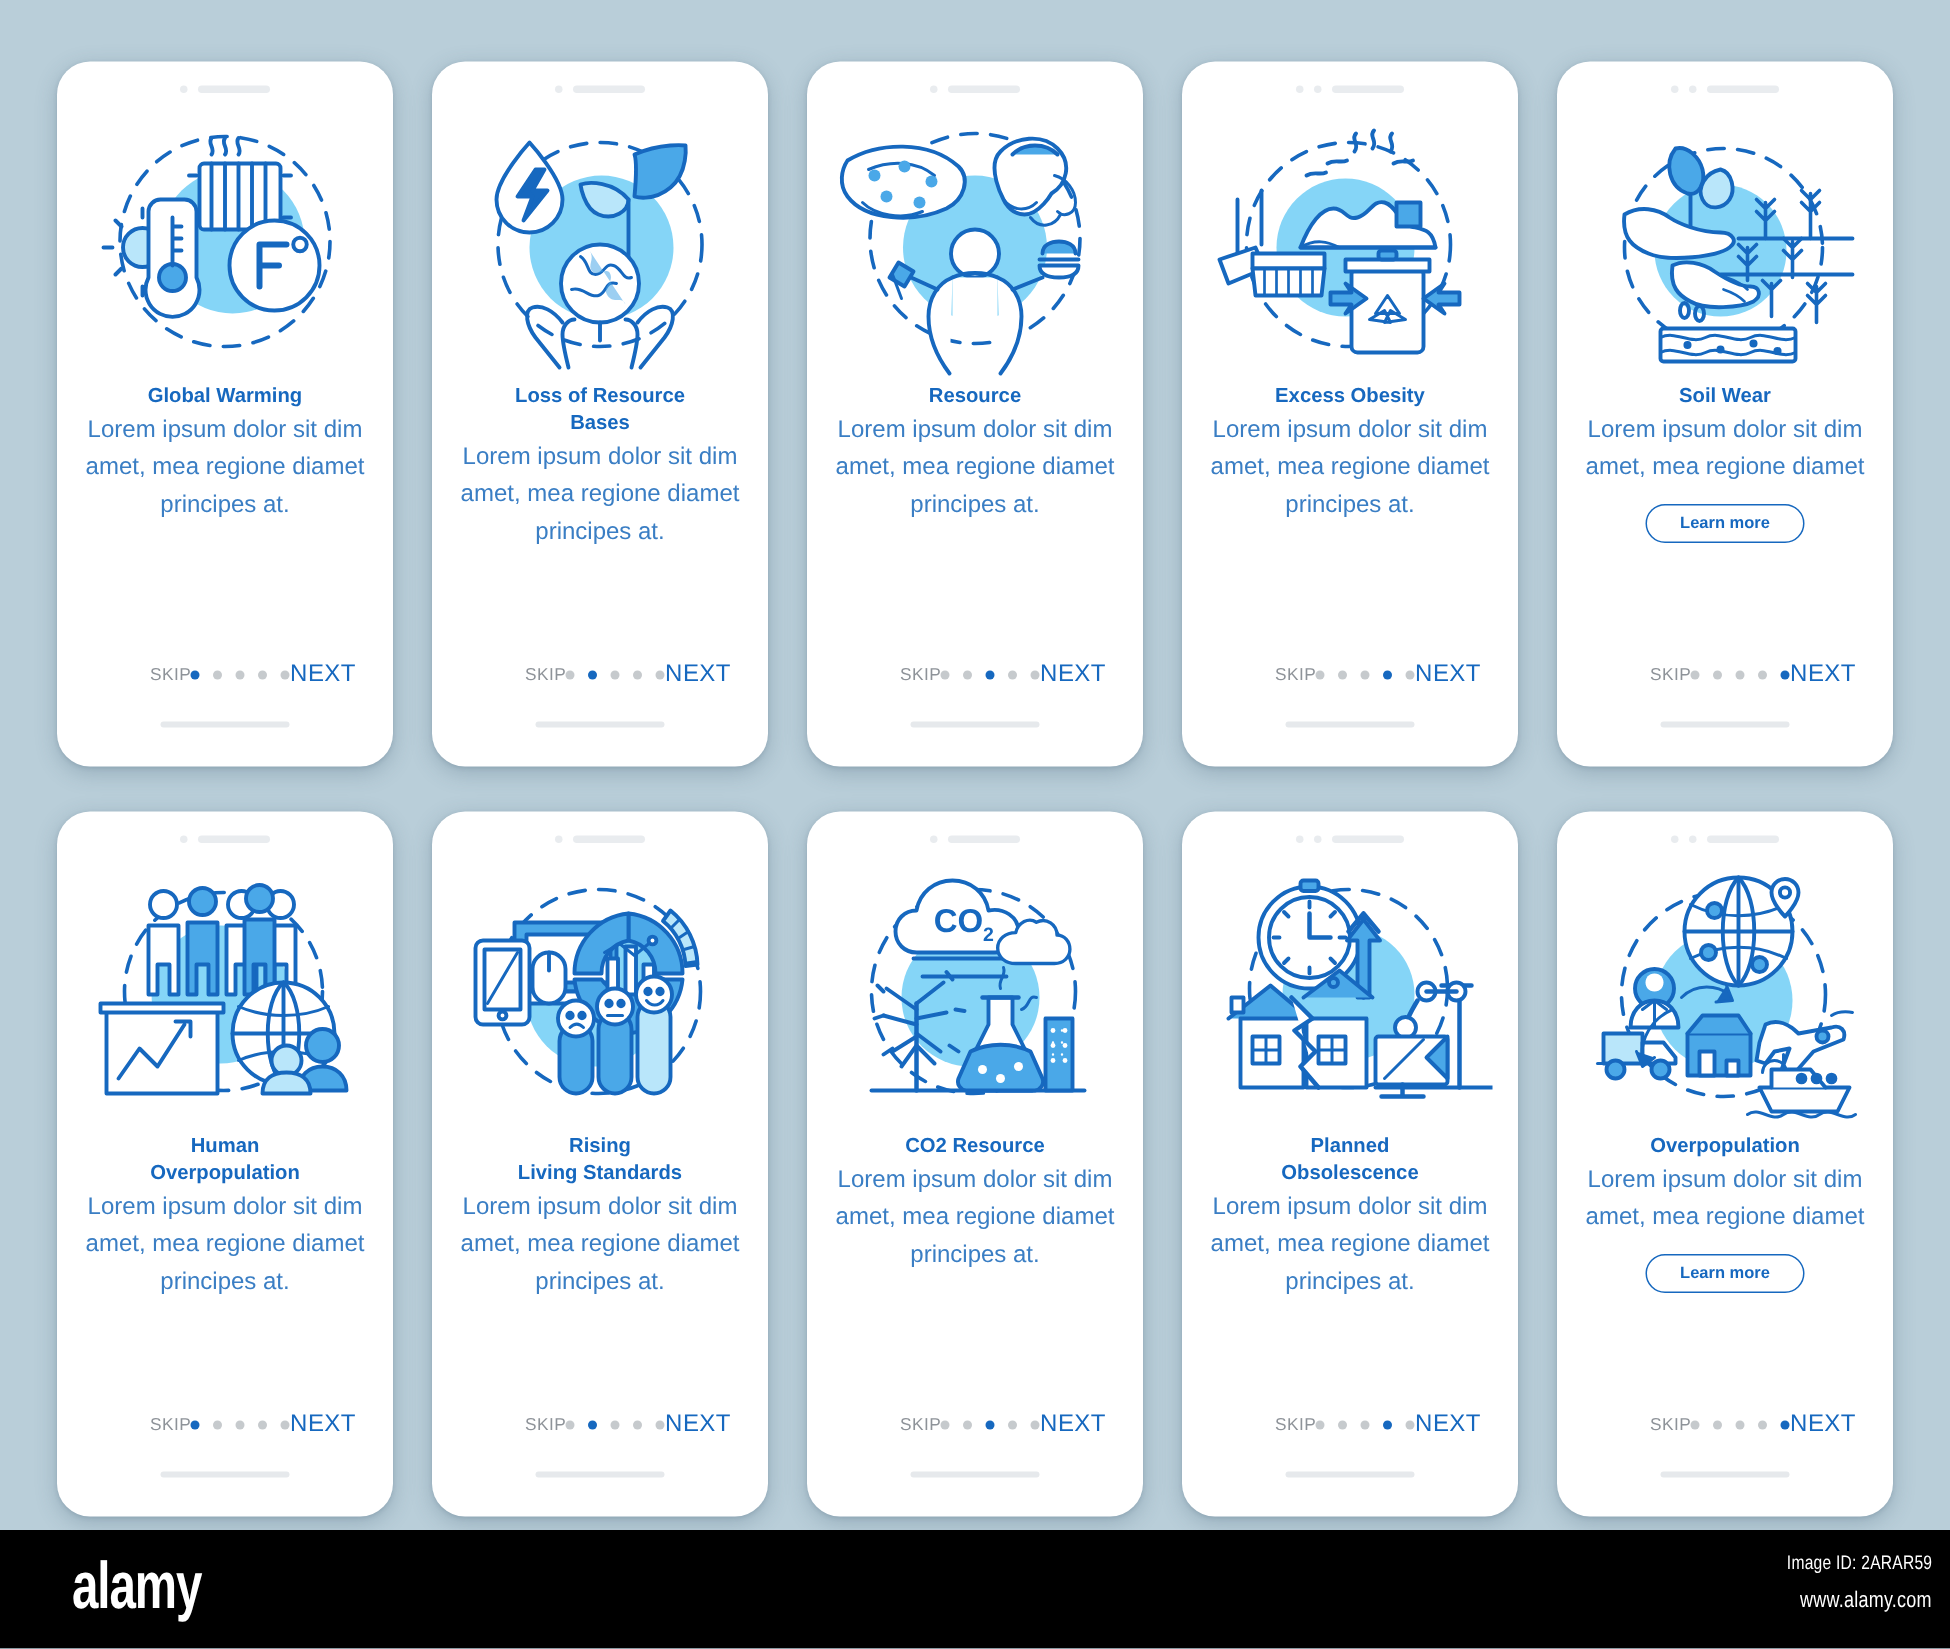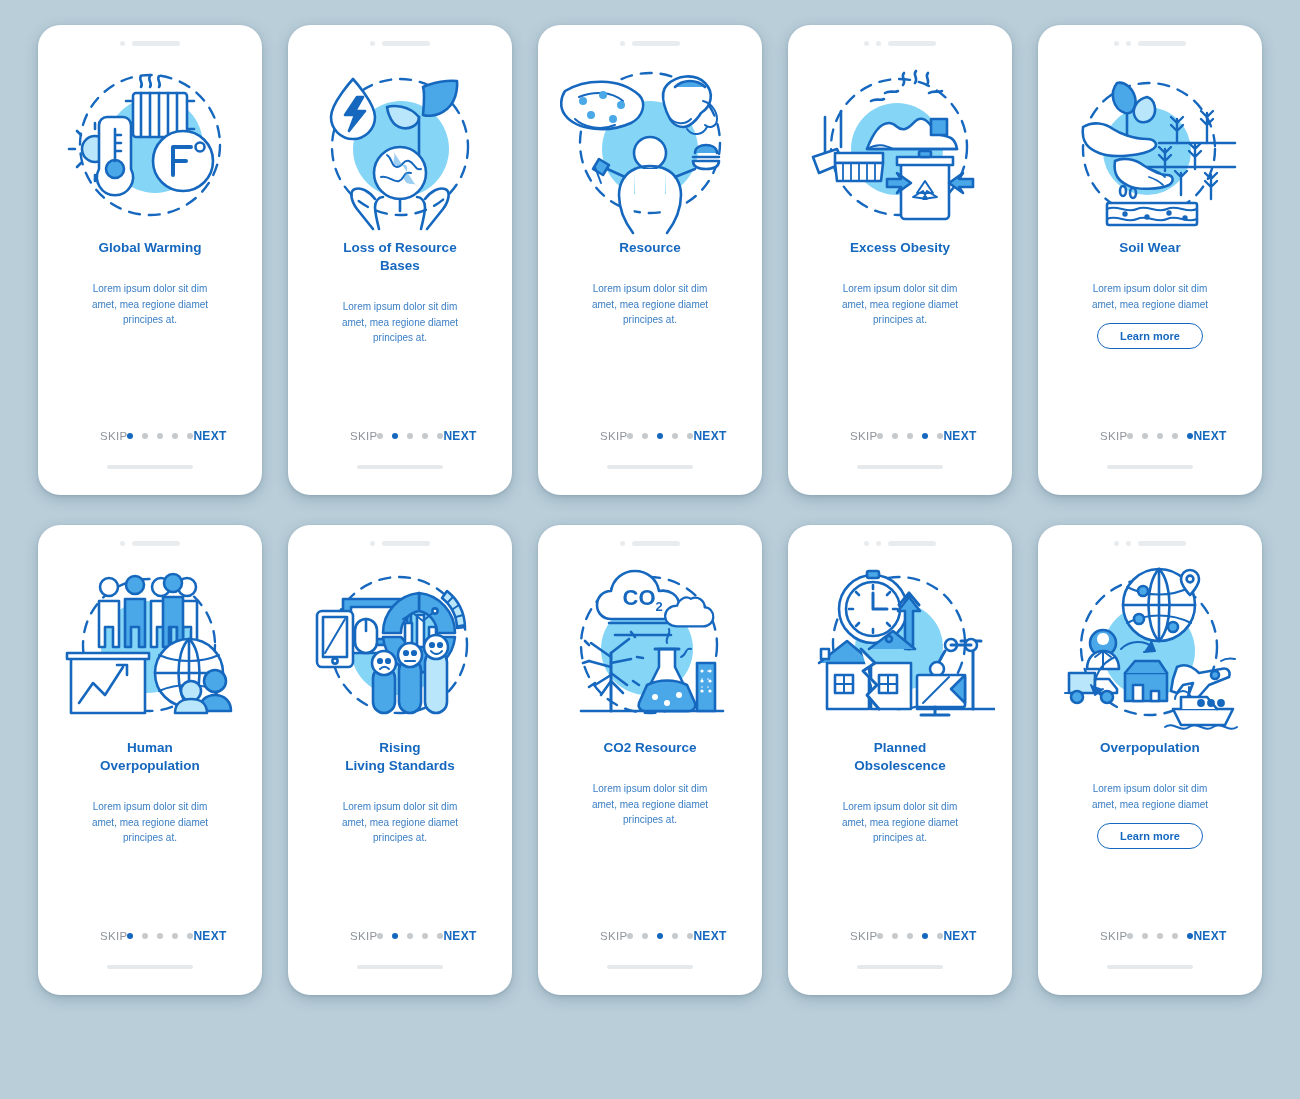--- a/index.html
+++ b/index.html
@@ -5,21 +5,21 @@
   * { box-sizing: border-box; margin: 0; padding: 0; }
   html, body {
     width: 1300px; height: 1099px;
     background: #b9ced9;
     font-family: "Liberation Sans", sans-serif;
     overflow: hidden;
   }
   .canvas { position: relative; width: 1300px; height: 1099px; background: #b9ced9; }
 
   .grid {
-    position: absolute; left: 0; top: 0;
+    position: absolute; left: 0; top: 16px;
     width: 1300px; height: 1020px;
     display: grid;
     grid-template-columns: repeat(5, 250px);
     grid-template-rows: 500px 500px;
     column-gap: 0px; row-gap: 0px;
     padding: 25px 25px;
   }
 
   .phone {
     width: 224px; height: 470px;
@@ -59,24 +59,24 @@
     font-size: 13.5px;
     font-weight: bold;
     text-align: center;
     line-height: 1.35;
     margin-top: 2px;
     padding: 0 10px;
     white-space: pre-line;
   }
   .desc {
     color: #3a7ec4;
-    font-size: 10px;
+    font-size: 16px;
     text-align: center;
     line-height: 1.55;
-    margin-top: 24px;
+    margin-top: 2px;
     padding: 0 14px;
     white-space: pre-line;
   }
 
   .learn {
     margin-top: 11px;
     border: 1.4px solid #1668bf;
     color: #1668bf;
     background: #fff;
     border-radius: 20px;
@@ -91,21 +91,21 @@
   .navrow {
     position: absolute;
     bottom: 52px;
     left: 0; right: 0;
     display: flex;
     align-items: center;
     padding: 0 26px;
     margin-left: 36px;
   }
   .skip { color: #8e9399; font-size: 11.5px; letter-spacing: .3px; cursor: pointer; }
-  .next { color: #1668bf; font-size: 12px; letter-spacing: .3px; cursor: pointer; font-weight: bold; }
+  .next { color: #1668bf; font-size: 16px; letter-spacing: .3px; cursor: pointer; }
   .dots { display: flex; gap: 9px; align-items: center; }
   .dot { width: 6px; height: 6px; border-radius: 50%; background: #c6cacd; }
   .dot.on { background: #1668bf; }
 
   .homebar {
     position: absolute; bottom: 26px; left: 50%;
     transform: translateX(-50%);
     width: 86px; height: 4px; border-radius: 3px;
     background: #e6e9ec;
   }
@@ -718,13 +718,18 @@
               <span class="dot"></span>
               <span class="dot on"></span>
             </span>
         <span class="next">NEXT</span>
       </div>
       <div class="homebar"></div>
     </div>
       </div>
     </div>
 
+  <div class="wmbar">
+    <div class="wmlogo">alamy</div>
+    <div class="wmid">Image ID: 2ARAR59</div>
+    <div class="wmurl">www.alamy.com</div>
+  </div>
 </div>
 
 </body></html>

